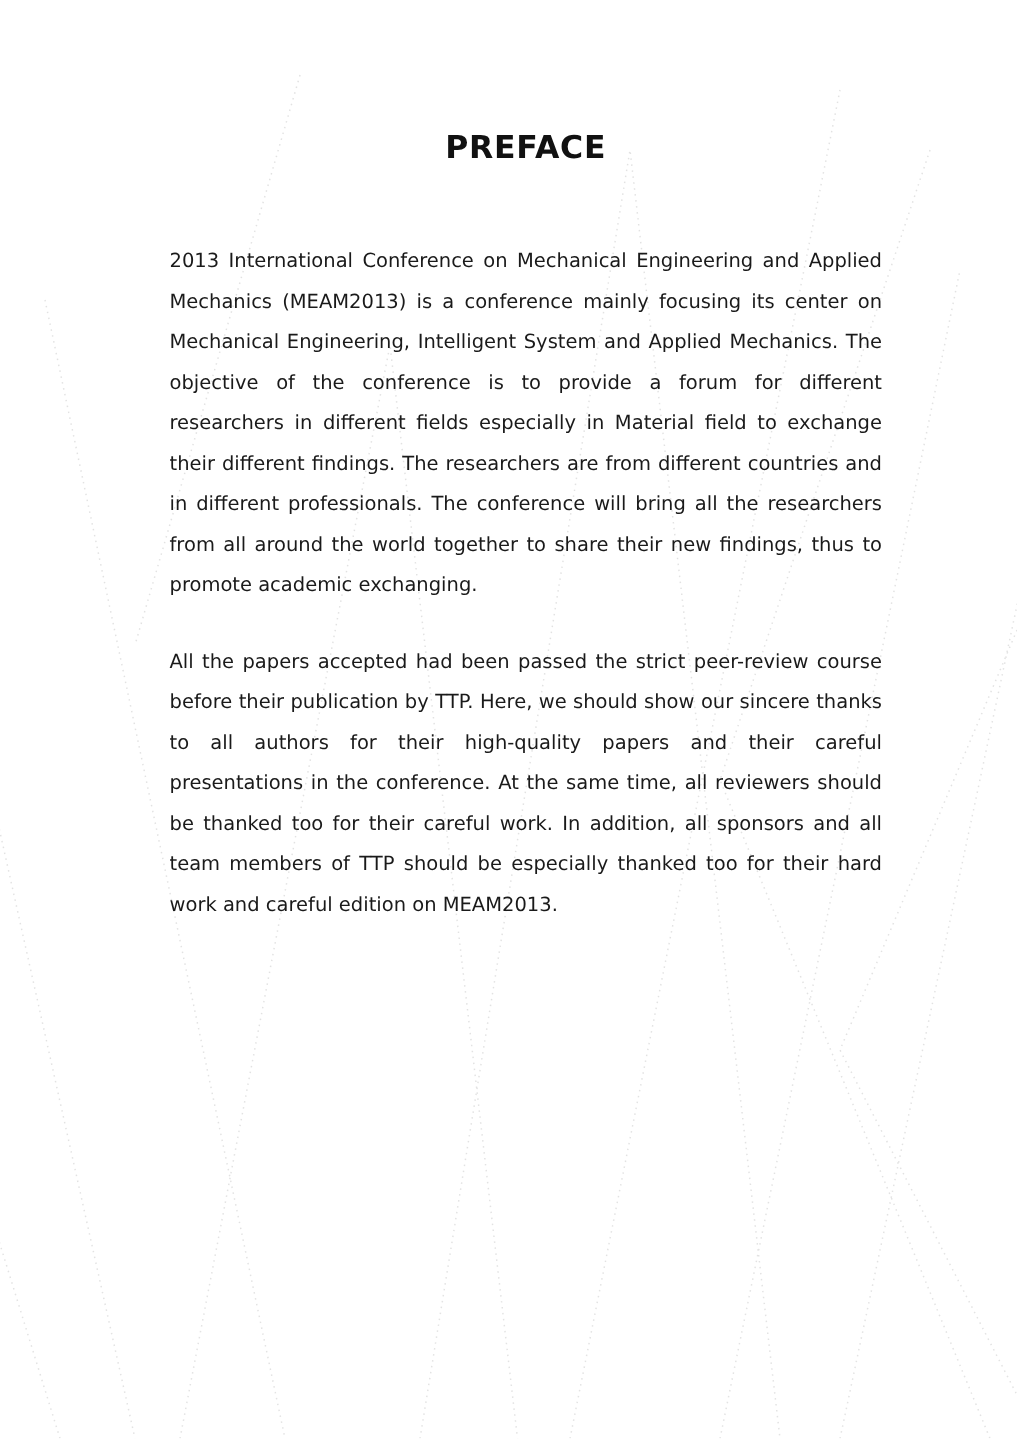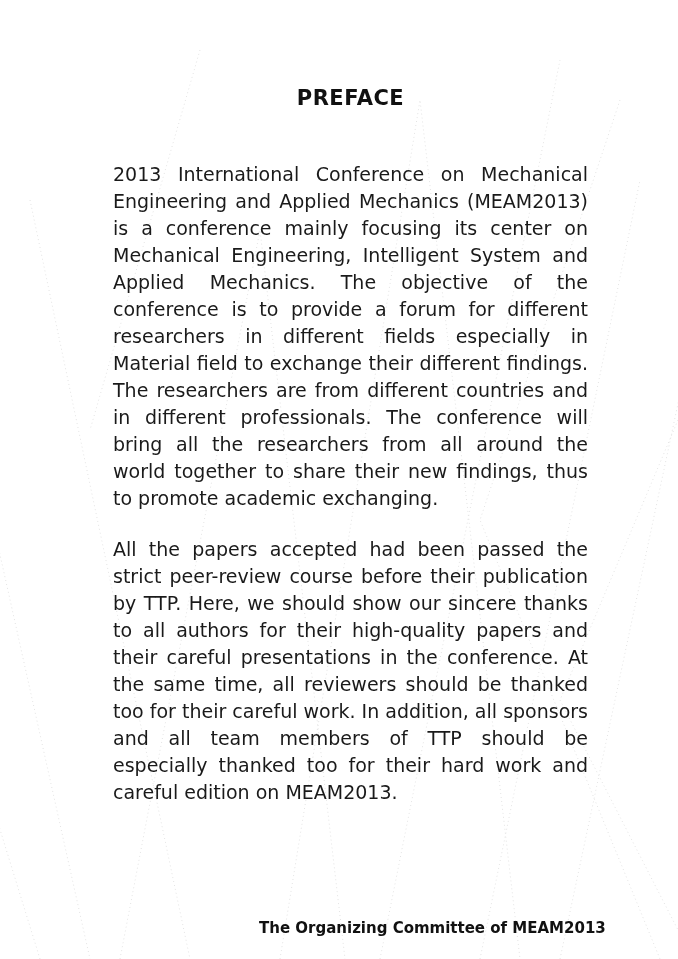--- a/index.html
+++ b/index.html
@@ -32,21 +32,21 @@
     margin: 86px 0 0 0;
     text-align: center;
     font-size: 21px;
     font-weight: bold;
     letter-spacing: 0.5px;
     line-height: 25px;
     color: #111111;
   }
   .body-paragraph {
     margin: 0 0 24px 0;
-    font-size: 19px;
+    font-size: 13px;
     line-height: 27px;
     text-align: justify;
     text-justify: inter-word;
   }
   .body-paragraph.first {
     margin-top: 50px;
   }
   .signature-line {
     margin: 112px 0 0 146px;
     font-size: 15px;
@@ -79,16 +79,15 @@
 
   <div class="content">
 
     <h1 class="doc-title">PREFACE</h1>
 
     <p class="body-paragraph first">2013 International Conference on Mechanical Engineering and Applied Mechanics (MEAM2013) is a conference mainly focusing its center on Mechanical Engineering, Intelligent System and Applied Mechanics. The objective of the conference is to provide a forum for different researchers in different fields especially in Material field to exchange their different findings. The researchers are from different countries and in different professionals. The conference will bring all the researchers from all around the world together to share their new findings, thus to promote academic exchanging.</p>
 
     <p class="body-paragraph">All the papers accepted had been passed the strict peer-review course before their publication by TTP. Here, we should show our sincere thanks to all authors for their high-quality papers and their careful presentations in the conference. At the same time, all reviewers should be thanked too for their careful work. In addition, all sponsors and all team members of TTP should be especially thanked too for their hard work and careful edition on MEAM2013.</p>
 
 
-    <div class="signature-line">The Organizing Committee of MEAM2013</div>
 
   </div>
 </div>
 
 </body></html>

